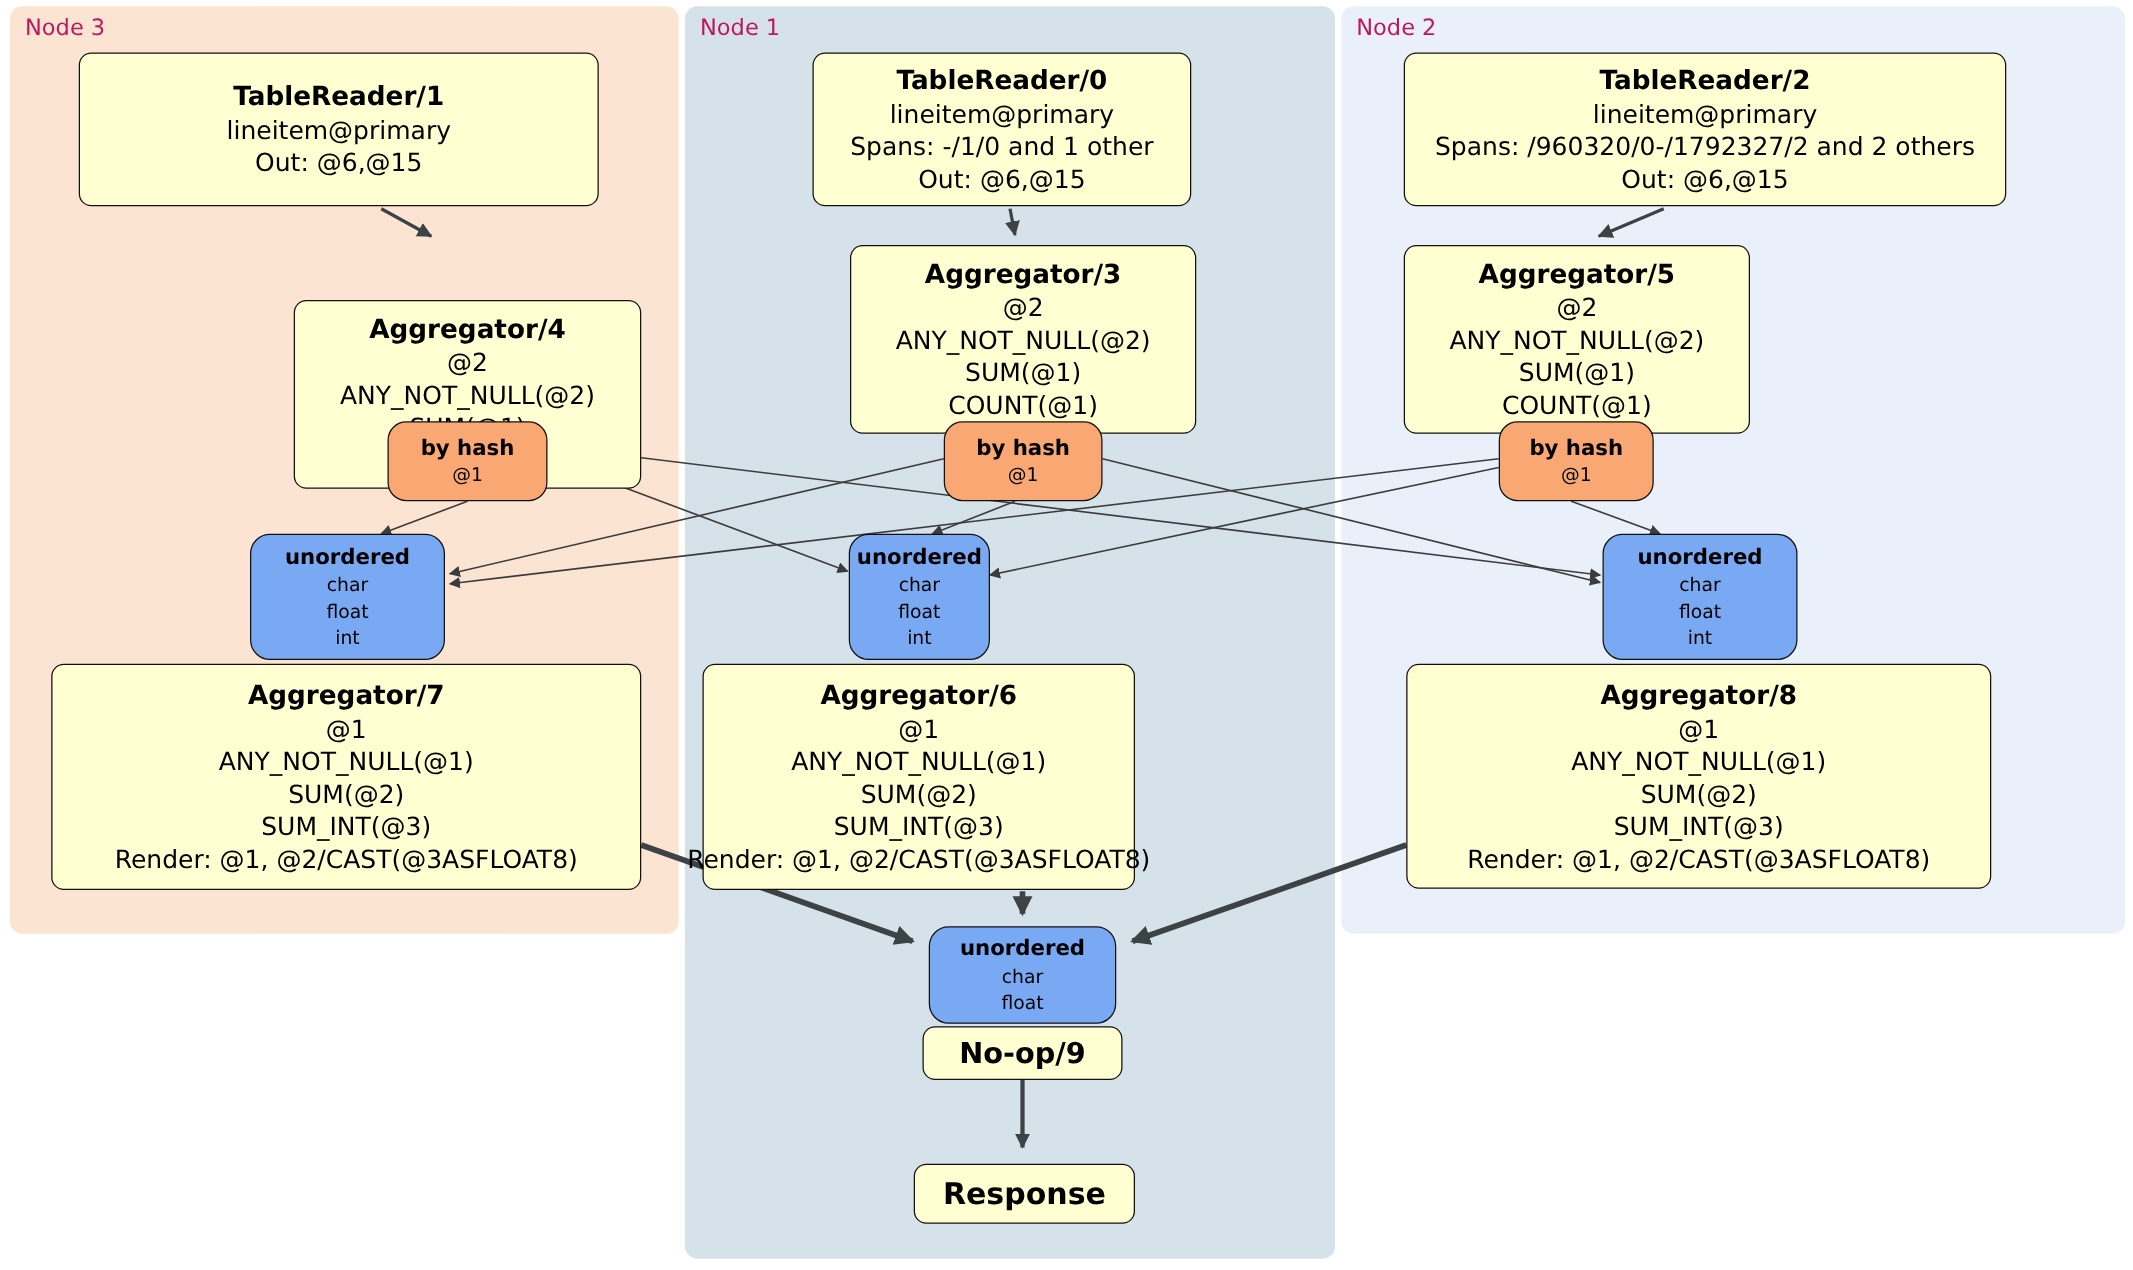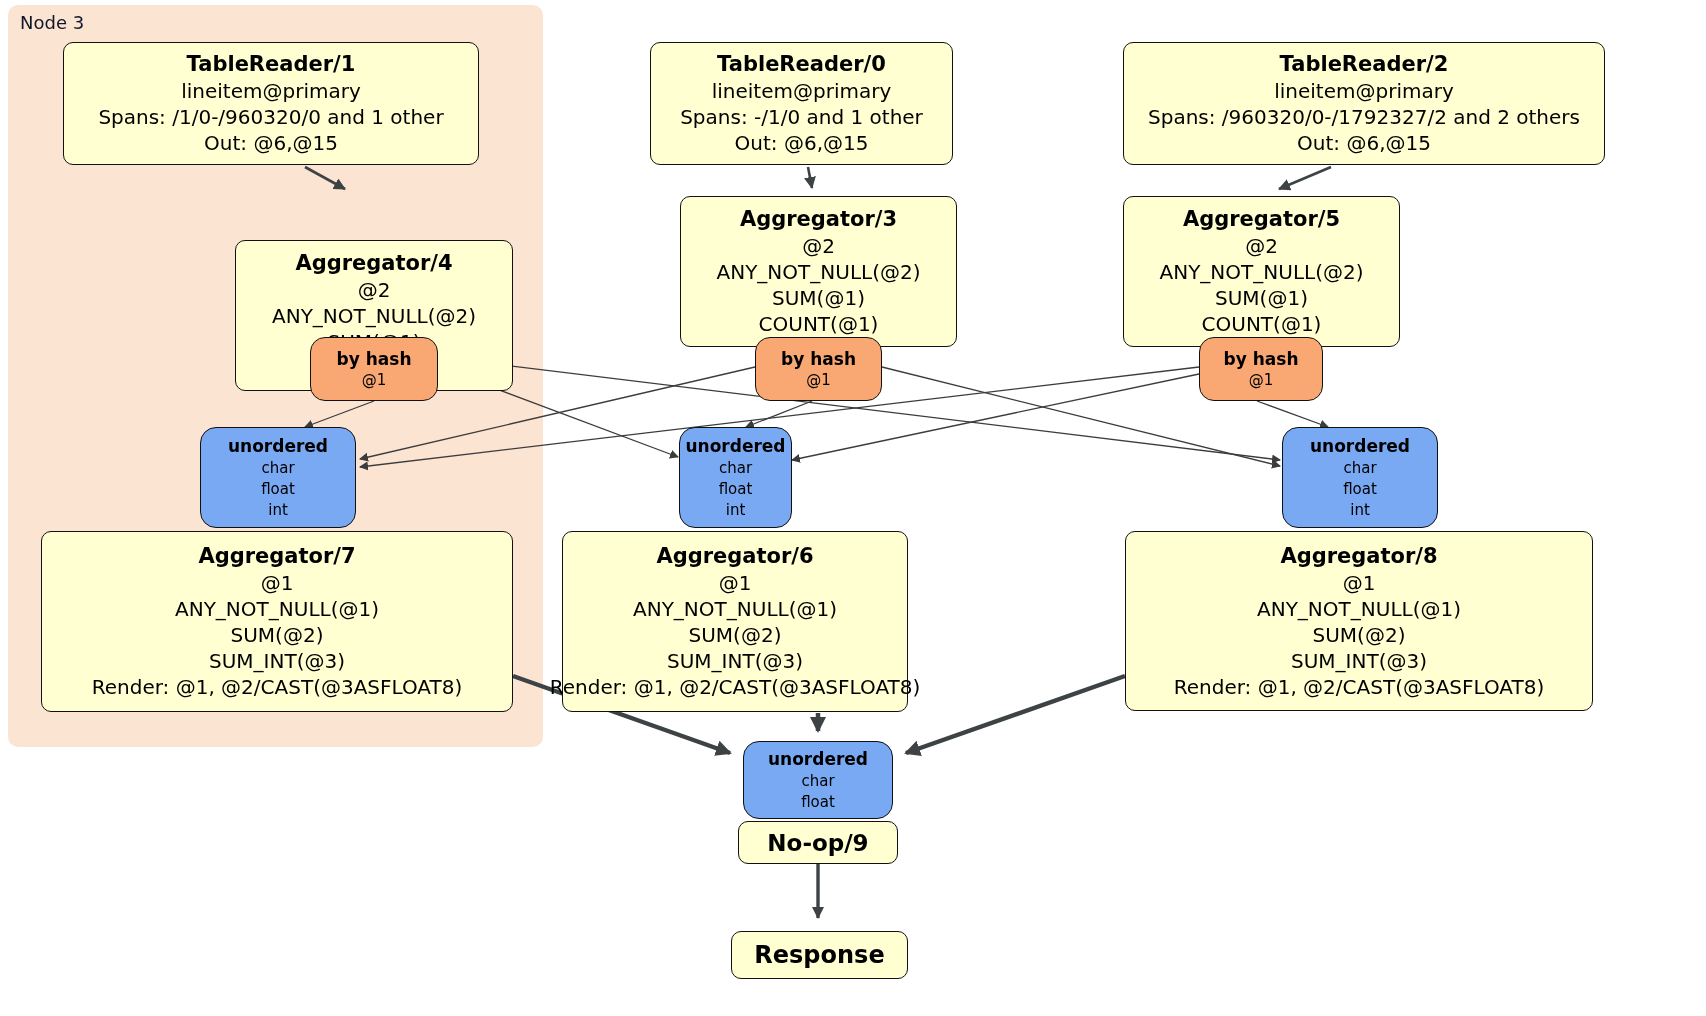--- a/index.html
+++ b/index.html
@@ -2,21 +2,21 @@
 <html><head>
 <meta charset="utf-8">
 <style>
   html,body{margin:0;padding:0;background:#ffffff;}
   .canvas{
     position:relative;width:1706px;height:1016px;
     font-family:"DejaVu Sans","Liberation Sans",sans-serif;
     color:#000;overflow:hidden;background:#ffffff;
   }
   .region{position:absolute;border-radius:10px;z-index:0;}
-  .region-label{position:absolute;top:7px;left:12px;font-size:18px;color:#0f172a;}
+  .region-label{position:absolute;top:7px;left:12px;font-size:18px;color:#be185d;}
   .edges{position:absolute;top:0;left:0;z-index:1;}
   .box{position:absolute;box-sizing:border-box;display:flex;flex-direction:column;
        align-items:center;justify-content:center;text-align:center;z-index:2;}
   .op{background:#ffffd2;border:1.6px solid #111;border-radius:10px;}
   .op-title{font-size:21px;font-weight:bold;line-height:27px;}
   .op-line{font-size:20px;line-height:26px;white-space:nowrap;}
   .router{background:#f9a874;border:1.6px solid #111;border-radius:15px;z-index:3;}
   .router-title{font-size:17px;font-weight:bold;line-height:23px;}
   .router-key{font-size:15px;line-height:19px;}
   .sync{background:#7aa9f4;border:1.6px solid #111;border-radius:16px;}
@@ -25,20 +25,26 @@
   .noop-title{font-size:23px;font-weight:bold;line-height:26px;}
   .response-title{font-size:24px;font-weight:bold;line-height:28px;}
 </style>
 </head>
 <body>
 
 <div class="canvas">
 
   <div class="region" style="left:8px;top:5px;width:535px;height:742px;background:#fce4d3;">
     <div class="region-label">Node 3</div>
+  </div>
+  <div class="region" style="left:548px;top:5px;width:520px;height:1002px;background:#d5e2ea;">
+    <div class="region-label">Node 1</div>
+  </div>
+  <div class="region" style="left:1073px;top:5px;width:627px;height:742px;background:#eaf0f9;">
+    <div class="region-label">Node 2</div>
   </div>
 
   <svg class="edges" width="1706" height="1016" viewBox="0 0 1706 1016">
     <defs>
       <marker id="arrow-sm" markerUnits="userSpaceOnUse" markerWidth="11" markerHeight="10" refX="8" refY="4.5" orient="auto">
         <path d="M0,0 L9,4.5 L0,9 z" fill="#3c3c3c"></path>
       </marker>
       <marker id="arrow-md" markerUnits="userSpaceOnUse" markerWidth="15" markerHeight="13" refX="11" refY="6" orient="auto">
         <path d="M0,0 L12,6 L0,12 z" fill="#3d4245"></path>
       </marker>
@@ -70,21 +76,20 @@
       <line x1="818" y1="713" x2="818" y2="731" marker-end="url(#arrow-lg)"></line>
       <line x1="1125" y1="676" x2="906" y2="753" marker-end="url(#arrow-lg)"></line>
     </g>
 
     <line x1="818" y1="864" x2="818" y2="918" stroke="#3d4245" stroke-width="3.4" marker-end="url(#arrow-md)"></line>
   </svg>
 
   <div class="box op" style="left:63px;top:42px;width:416px;height:123px;">
     <div class="op-title">TableReader/1</div>
     <div class="op-line">lineitem@primary</div>
-    <div class="op-line">Spans: /1/0-/960320/0 and 1 other</div>
     <div class="op-line">Out: @6,@15</div>
   </div>
   <div class="box op" style="left:235px;top:196px;width:278px;height:151px;margin-top:44px;">
     <div class="op-title">Aggregator/4</div>
     <div class="op-line">@2</div>
     <div class="op-line">ANY_NOT_NULL(@2)</div>
     <div class="op-line">SUM(@1)</div>
     <div class="op-line">COUNT(@1)</div>
   </div>
   <div class="box router" style="left:310px;top:337px;width:128px;height:64px;">

